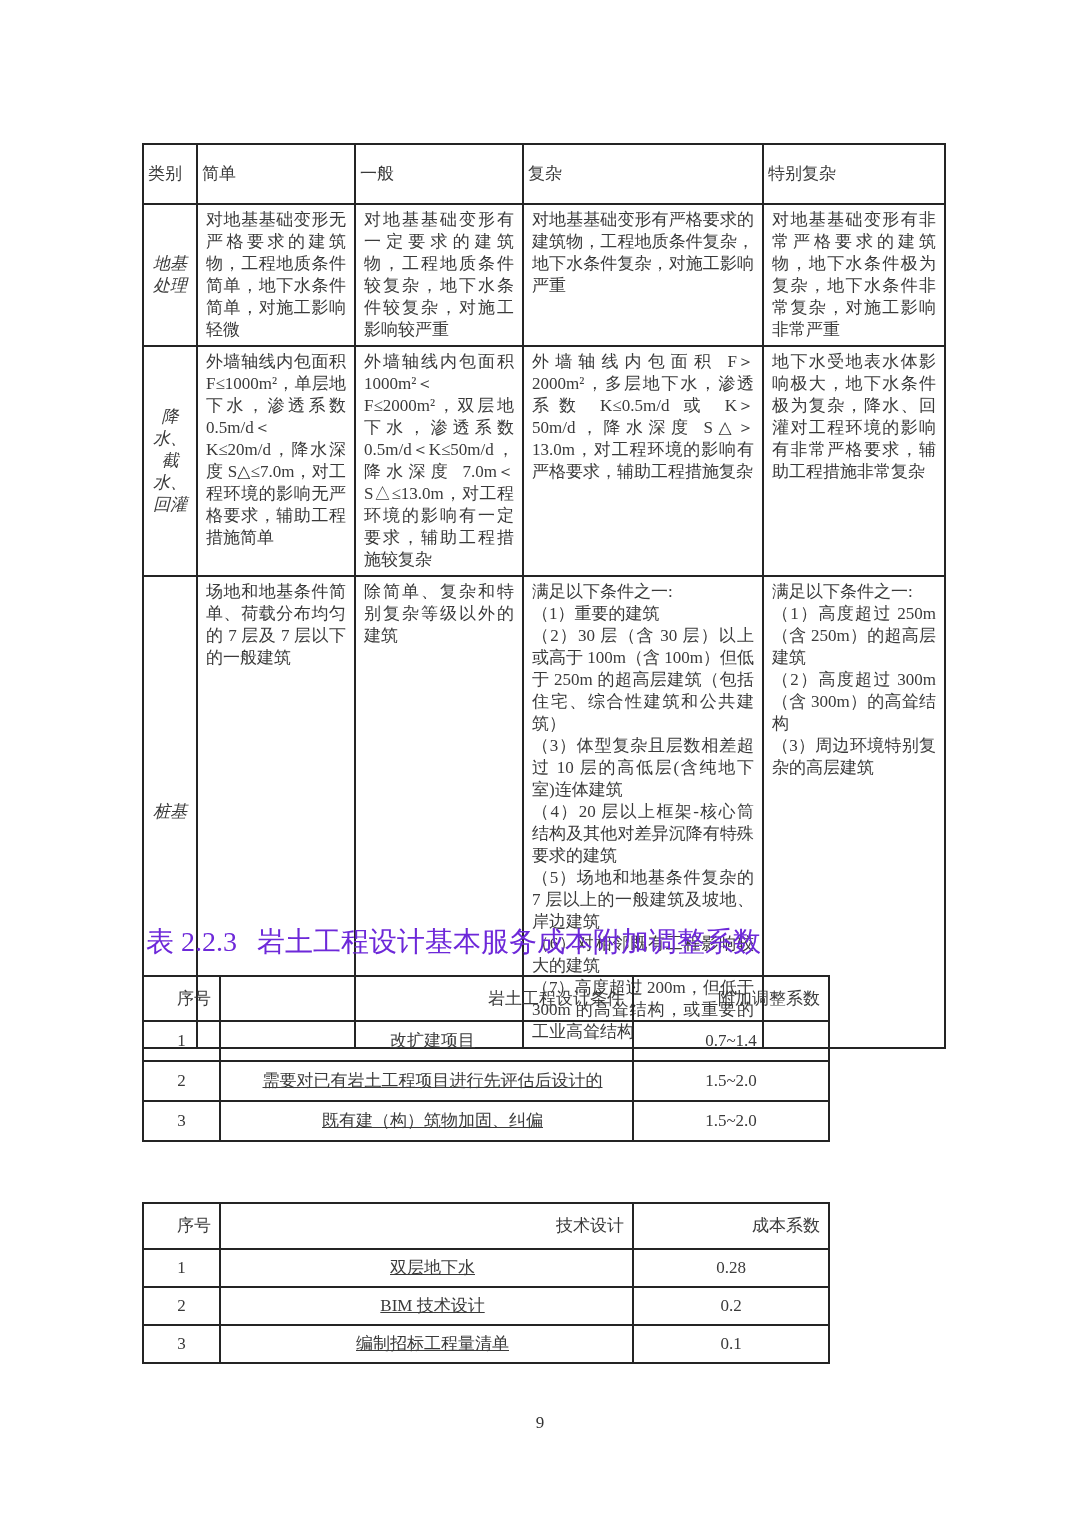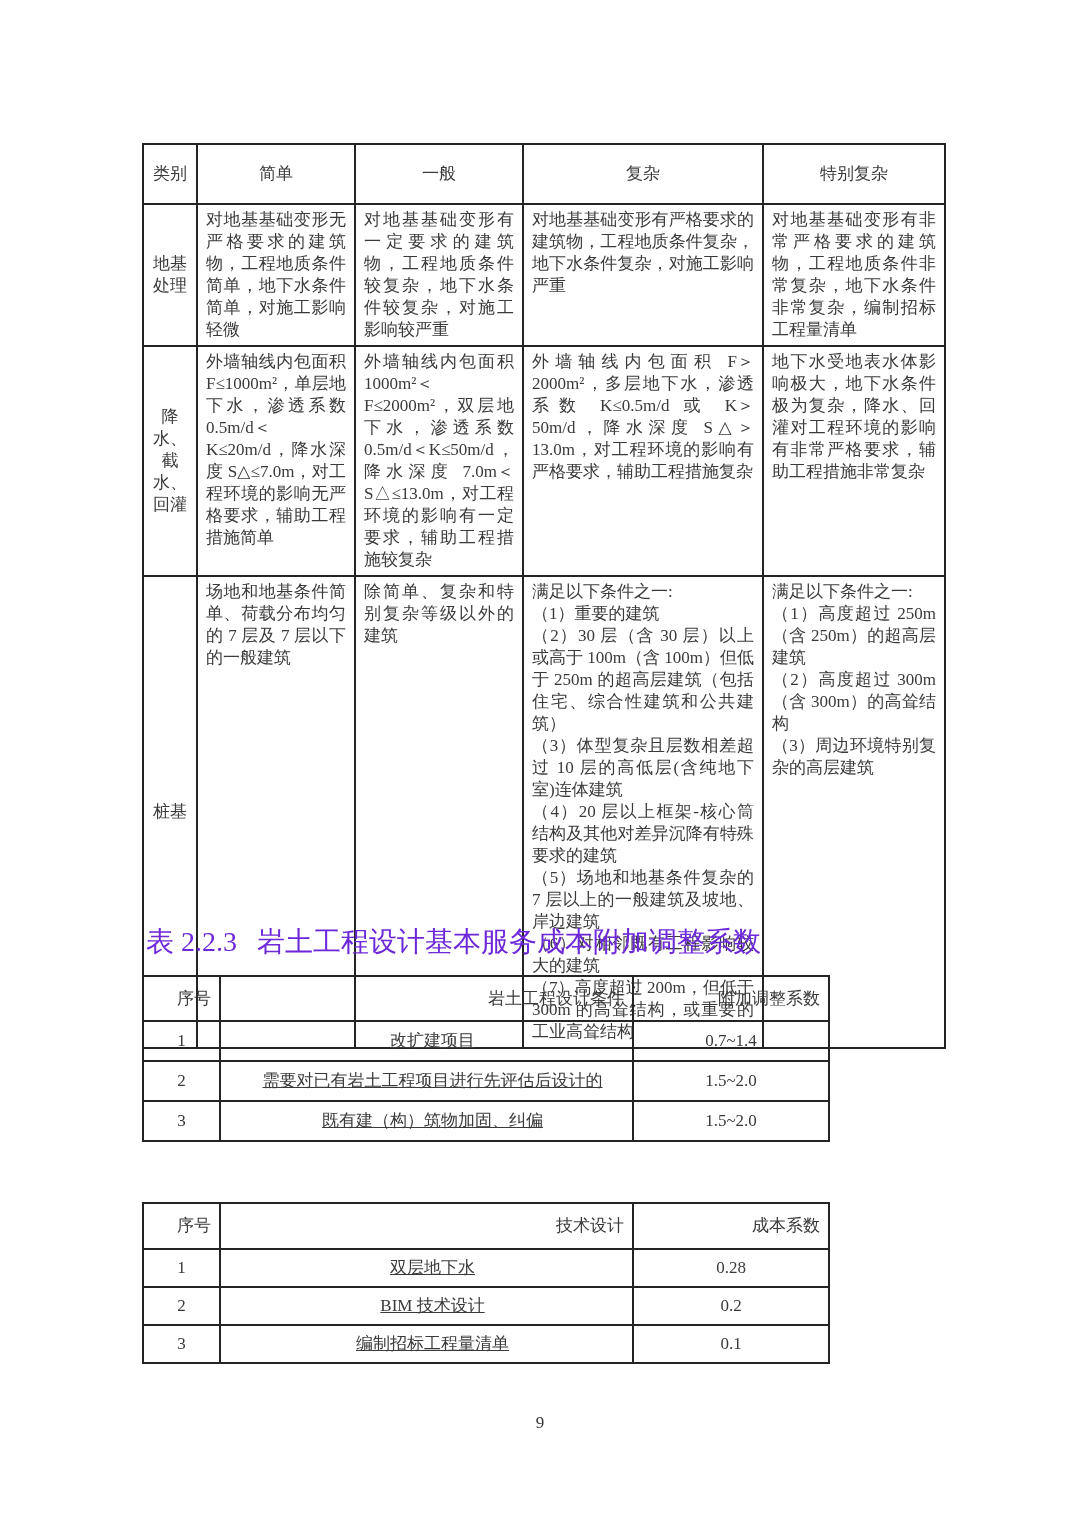--- a/index.html
+++ b/index.html
@@ -19,25 +19,25 @@
     color:#3a3a3a;
     padding:4px 8px;
     box-sizing:border-box;
     white-space:pre-line;
     text-align:justify;
     vertical-align:top;
   }
   
   .grade-table{position:absolute;left:142px;top:143px;width:802px;}
   .grade-table tr.hdr{height:34px;}
-  .grade-table tr.hdr td{text-align:center;vertical-align:middle;padding:18px 4px;}
+  .grade-table tr.hdr td{text-align:left;vertical-align:middle;padding:18px 4px;}
   .grade-table tr.r1{height:114px;}
   .grade-table tr.r2{height:179px;}
   .grade-table tr.r3{height:438px;}
-  .grade-table td.cat{text-align:center;vertical-align:middle;padding:12px 2px;}
+  .grade-table td.cat{text-align:center;vertical-align:middle;padding:12px 2px;font-style:italic;}
   
   .caption{
     position:absolute;left:146px;
     font-size:28px;line-height:26px;
     font-weight:normal;color:#6d28d9;
     font-family:"Liberation Serif", serif;
   }
   .caption .cap-label{margin-right:20px;}
   .cap-223{top:929px;}
   .cap-224{top:1158px;}
@@ -79,21 +79,21 @@
       <td>一般</td>
       <td>复杂</td>
       <td>特别复杂</td>
     </tr>
     <tr class="r1">
       <td class="cat">地基
 处理</td>
       <td>对地基基础变形无严格要求的建筑物，工程地质条件简单，地下水条件简单，对施工影响轻微</td>
       <td>对地基基础变形有一定要求的建筑物，工程地质条件较复杂，地下水条件较复杂，对施工影响较严重</td>
       <td>对地基基础变形有严格要求的建筑物，工程地质条件复杂，地下水条件复杂，对施工影响严重</td>
-      <td>对地基基础变形有非常严格要求的建筑物，工程地质条件非常复杂，地下水条件非常复杂，编制招标工程量清单</td>
+      <td>对地基基础变形有非常严格要求的建筑物，地下水条件极为复杂，地下水条件非常复杂，对施工影响非常严重</td>
     </tr>
     <tr class="r2">
       <td class="cat">降水、
 截水、
 回灌</td>
       <td>外墙轴线内包面积 F≤1000m²，单层地下水，渗透系数 0.5m/d＜K≤20m/d，降水深度 S△≤7.0m，对工程环境的影响无严格要求，辅助工程措施简单</td>
       <td>外墙轴线内包面积 1000m²＜F≤2000m²，双层地下水，渗透系数 0.5m/d＜K≤50m/d，降水深度 7.0m＜S△≤13.0m，对工程环境的影响有一定要求，辅助工程措施较复杂</td>
       <td>外墙轴线内包面积 F＞2000m²，多层地下水，渗透系数 K≤0.5m/d 或 K＞50m/d，降水深度 S△＞13.0m，对工程环境的影响有严格要求，辅助工程措施复杂</td>
       <td>地下水受地表水体影响极大，地下水条件极为复杂，降水、回灌对工程环境的影响有非常严格要求，辅助工程措施非常复杂</td>
     </tr>

